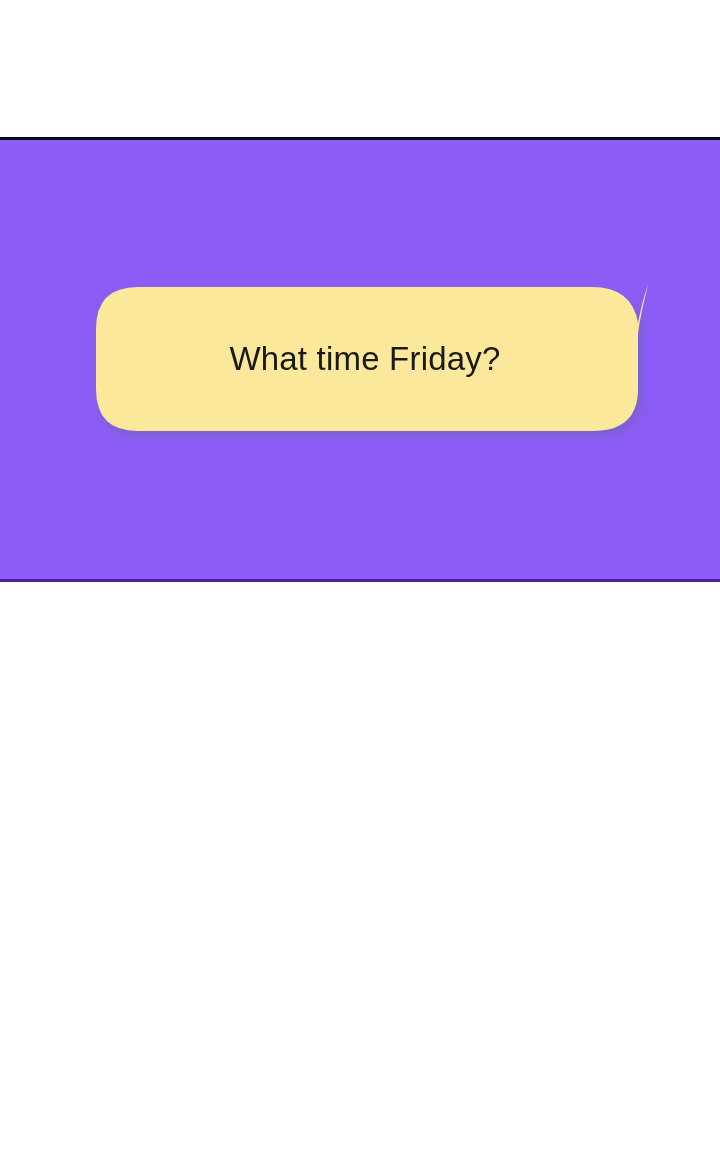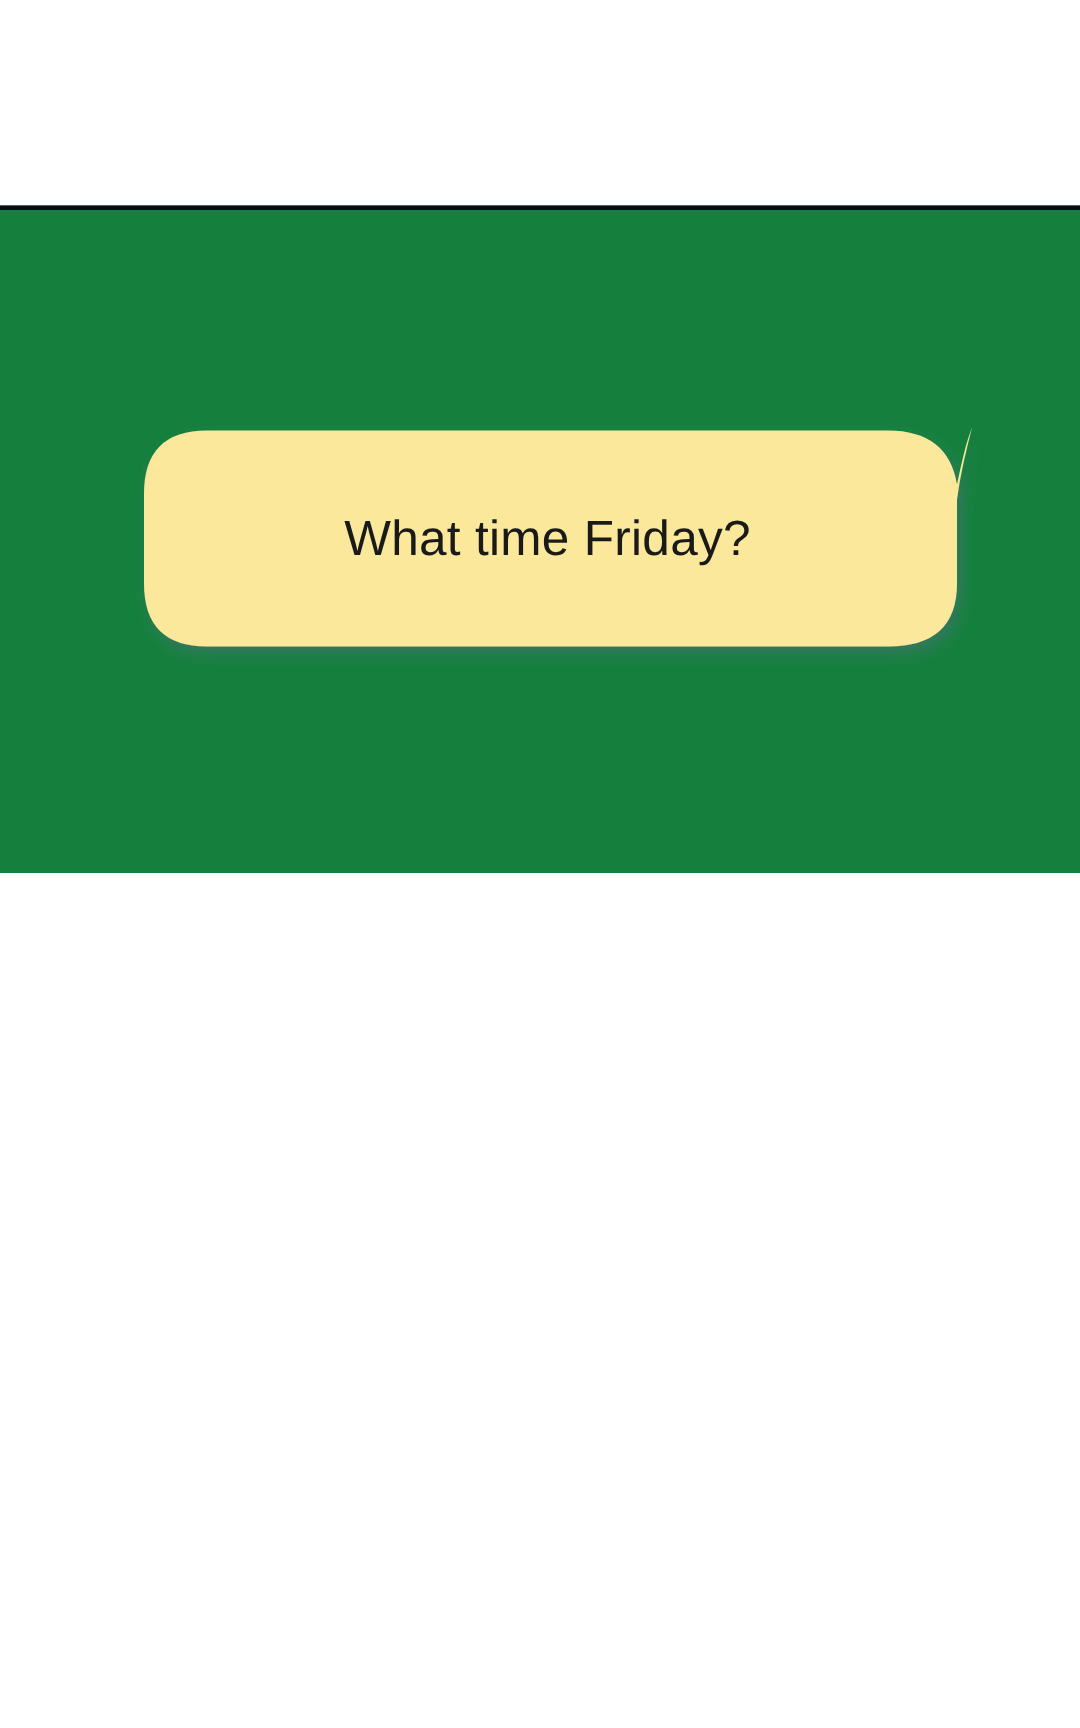--- a/index.html
+++ b/index.html
@@ -34,23 +34,23 @@
   #gutter-bottom { top: 582px; height: 570px; }
 
   
   #comic-panel {
     position: absolute;
     left: 0;
     top: 137px;
     width: 720px;
     height: 445px;
     box-sizing: border-box;
-    background: #15803d;
+    background: #8b5cf6;
     border-top: 3px solid #0a0a14;
-    border-bottom: 3px solid #15803d;
+    border-bottom: 3px solid #4c1d95;
   }
 
   
   #speech-bubble {
     position: absolute;
     left: 92px;
     top: 143px;   
     width: 562px;
     height: 160px;
   }

